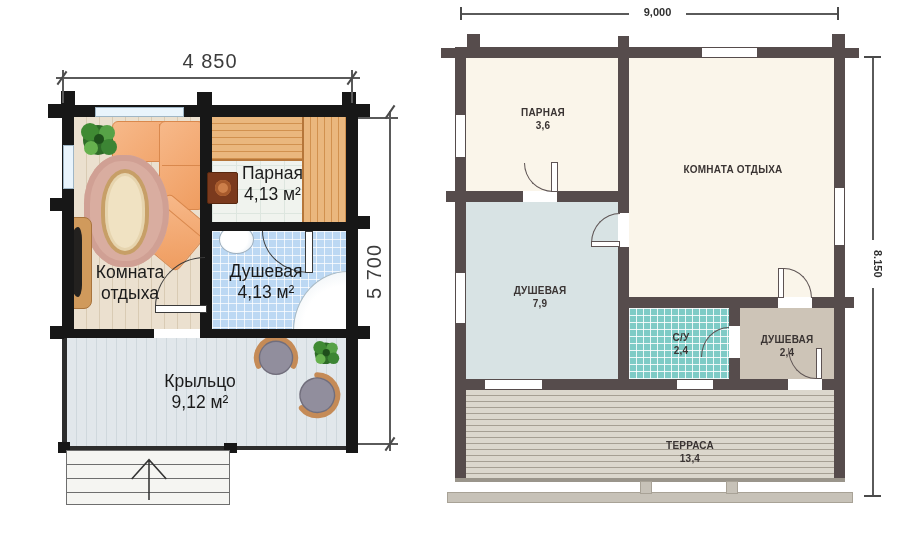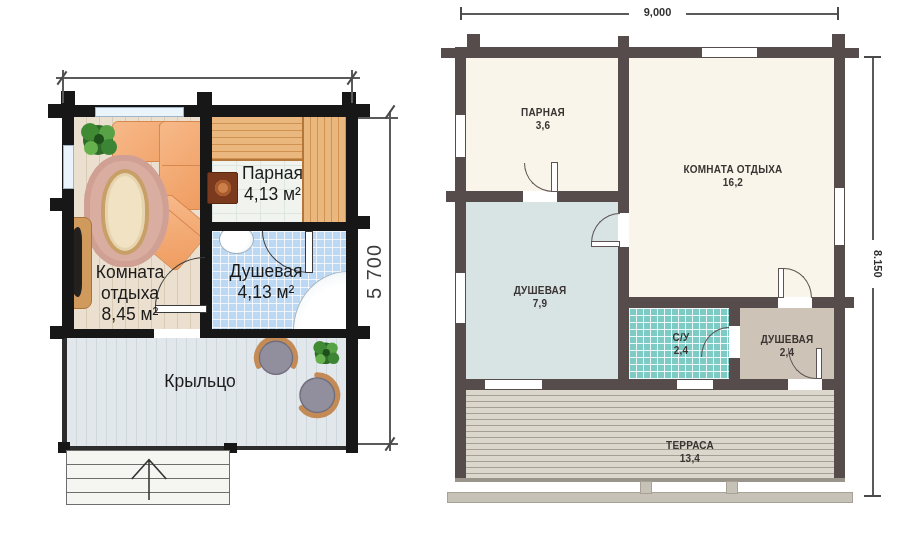--- a/index.html
+++ b/index.html
@@ -169,35 +169,36 @@
     <svg class="abs" style="left:118px;top:452px" width="62" height="50" viewBox="0 0 62 52">
       <path d="M31,50 L31,8 M13,28 L31,8 L49,28" fill="none" stroke="#333" stroke-width="1.6"></path>
     </svg>
 
     <div class="lblL" style="left:200px;top:163px;width:145px">
       <div>Парная</div>
       <div>4,13 м²</div>
     </div>
     <div class="lblL" style="left:72px;top:262px;width:116px">
       <div style="width:100px;margin:0 auto">Комната отдыха</div>
-      <div>8,45 м²</div>
     </div>
     <div class="lblL" style="left:196px;top:261px;width:140px">
       <div>Душевая</div>
       <div>4,13 м²</div>
     </div>
     <div class="lblL" style="left:130px;top:371px;width:140px">
       <div>Крыльцо</div>
+      <div>9,12 м²</div>
     </div>
 
     <div class="dline" style="left:62px;top:70px;width:1.5px;height:33px"></div>
     <div class="dline" style="left:351px;top:70px;width:1.5px;height:33px"></div>
     <div class="dline" style="left:56px;top:77px;width:304px;height:1.5px"></div>
     <div class="tick slash" style="left:54px;top:77px;width:16px;height:2px"></div>
     <div class="tick slash" style="left:344px;top:77px;width:16px;height:2px"></div>
+    <div class="dimL" style="left:150px;top:50px;width:120px">4 850</div>
 
     <div class="dline" style="left:358px;top:117px;width:40px;height:1.5px"></div>
     <div class="dline" style="left:358px;top:443px;width:40px;height:1.5px"></div>
     <div class="dline" style="left:389px;top:111px;width:1.5px;height:340px"></div>
     <div class="tick slash" style="left:382px;top:111px;width:16px;height:2px"></div>
     <div class="tick slash" style="left:382px;top:443px;width:16px;height:2px"></div>
     <div class="dimL rot" style="left:334px;top:260px;width:80px">5 700</div>
   </section>
 
   <section class="abs" style="inset:0">
@@ -256,21 +257,20 @@
     <div class="railbar" style="left:447px;top:492px;width:406px;height:11px"></div>
     <div class="railbar" style="left:640px;top:481px;width:12px;height:13px"></div>
     <div class="railbar" style="left:726px;top:481px;width:12px;height:13px"></div>
 
     <div class="lblR" style="left:483px;top:107px;width:120px">
       <div>ПАРНАЯ</div>
       <div>3,6</div>
     </div>
     <div class="lblR" style="left:633px;top:164px;width:200px">
       <div>КОМНАТА ОТДЫХА</div>
-      <div>16,2</div>
     </div>
     <div class="lblR" style="left:480px;top:285px;width:120px">
       <div>ДУШЕВАЯ</div>
       <div>7,9</div>
     </div>
     <div class="lblR" style="left:631px;top:332px;width:100px">
       <div>С/У</div>
       <div>2,4</div>
     </div>
     <div class="lblR" style="left:740px;top:334px;width:94px">

